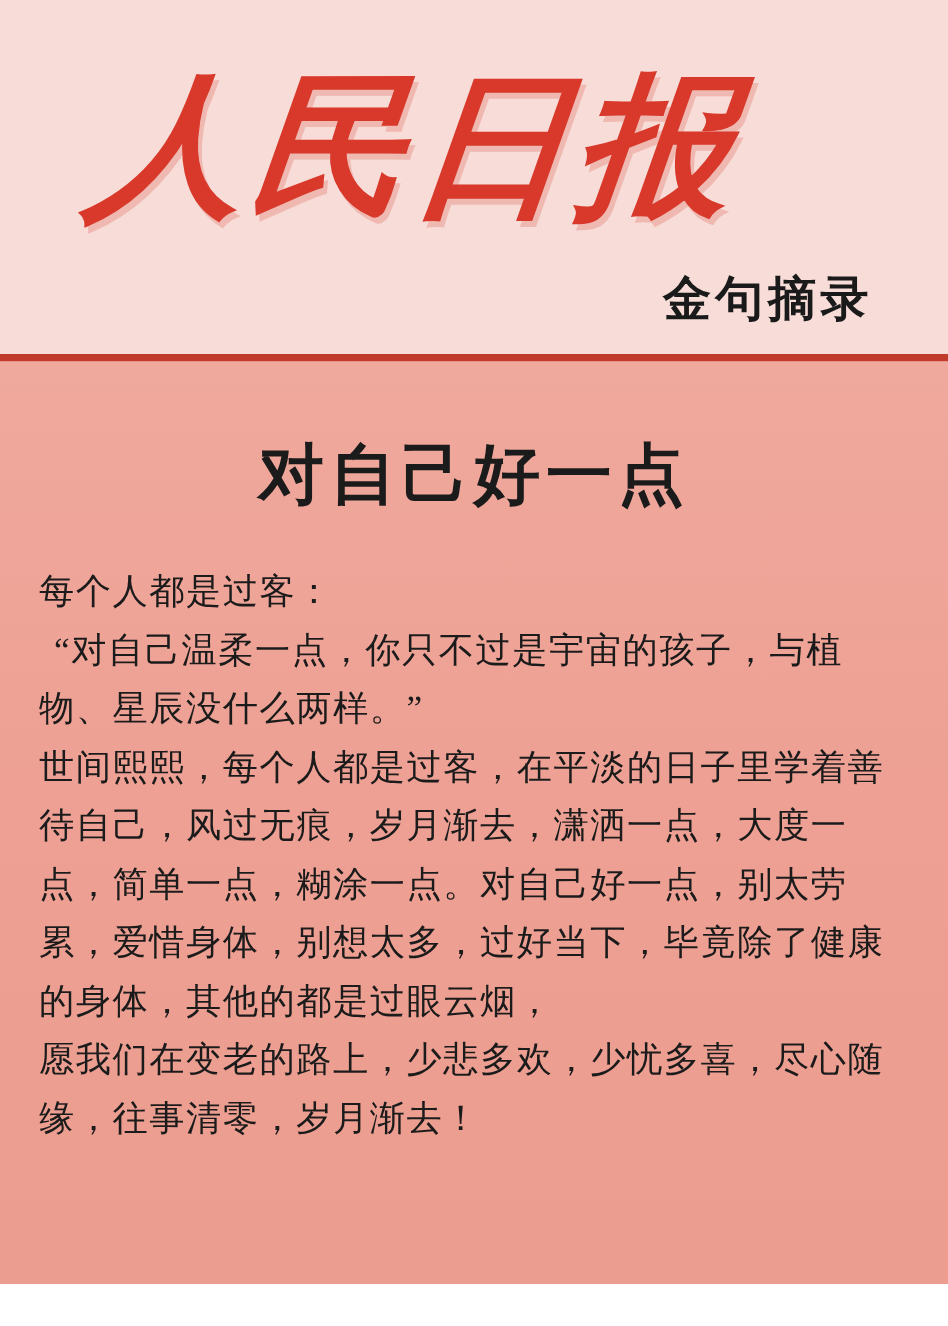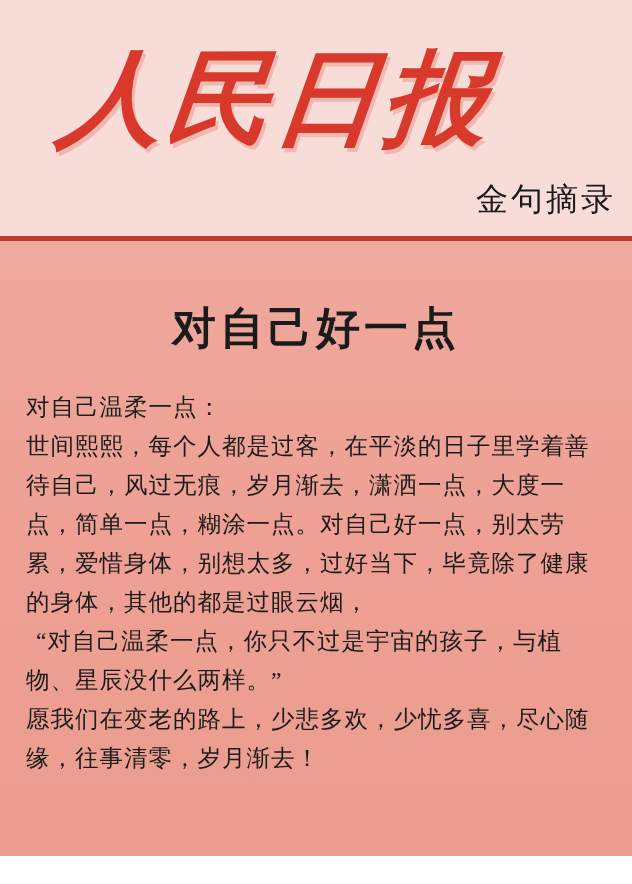--- a/index.html
+++ b/index.html
@@ -41,40 +41,40 @@
     font-weight: bold;
     font-style: italic;
     letter-spacing: 4px;
     line-height: 130px;
     white-space: nowrap;
     text-shadow: 3px 4px 0 rgba(216,57,43,0.22);
     transform: skewX(-6deg);
   }
   .subtitle {
     position: absolute;
-    right: 16px;
+    right: 50px;
     top: 178px;
     color: #1a1a1a;
     font-size: 32px;
-    font-weight: normal;
+    font-weight: bold;
     letter-spacing: 3px;
     font-family: "Liberation Sans", "DejaVu Sans", sans-serif;
     margin-left: 28px;
   }
   .divider {
     height: 5px;
     background: #c0392b;
     flex: none;
   }
   
   .body {
     position: relative;
     flex: 1 1 auto;
     background: linear-gradient(180deg, #f0a99d 0%, #eda093 45%, #eb9d8f 100%);
-    padding: 16px 26px;
+    padding: 4px 26px;
     box-sizing: border-box;
   }
   .title {
     text-align: center;
     color: #1b1b1b;
     font-size: 44px;
     font-weight: bold;
     letter-spacing: 4px;
     margin-top: 42px;
     margin-bottom: 30px;
@@ -108,21 +108,21 @@
   <div class="header">
     <div class="masthead">人民日报</div>
     <div class="subtitle">金句摘录</div>
   </div>
 
   <div class="divider"></div>
 
   <div class="body">
     <div class="title">对自己好一点</div>
 
-    <p class="para">对自己温柔一点：</p>
+    <p class="para">每个人都是过客：</p>
+    <p class="para indent">“对自己温柔一点，你只不过是宇宙的孩子，与植物、星辰没什么两样。”</p>
     <p class="para">世间熙熙，每个人都是过客，在平淡的日子里学着善待自己，风过无痕，岁月渐去，潇洒一点，大度一点，简单一点，糊涂一点。对自己好一点，别太劳累，爱惜身体，别想太多，过好当下，毕竟除了健康的身体，其他的都是过眼云烟，</p>
-    <p class="para indent">“对自己温柔一点，你只不过是宇宙的孩子，与植物、星辰没什么两样。”</p>
     <p class="para">愿我们在变老的路上，少悲多欢，少忧多喜，尽心随缘，往事清零，岁月渐去！</p>
 
     <div class="bottom-white"></div>
   </div>
 
 </div>
 
 </body></html>

